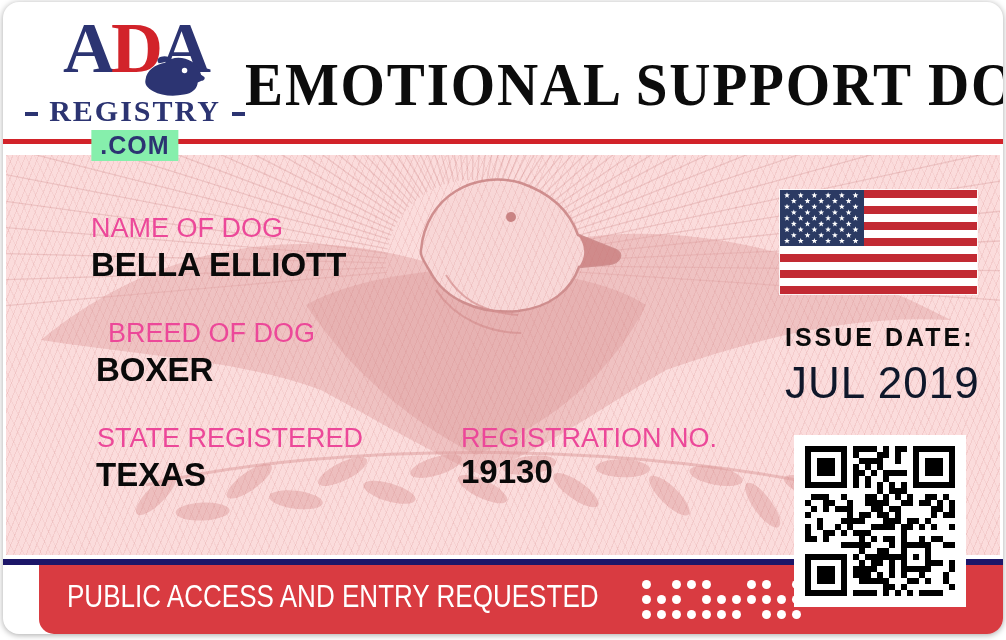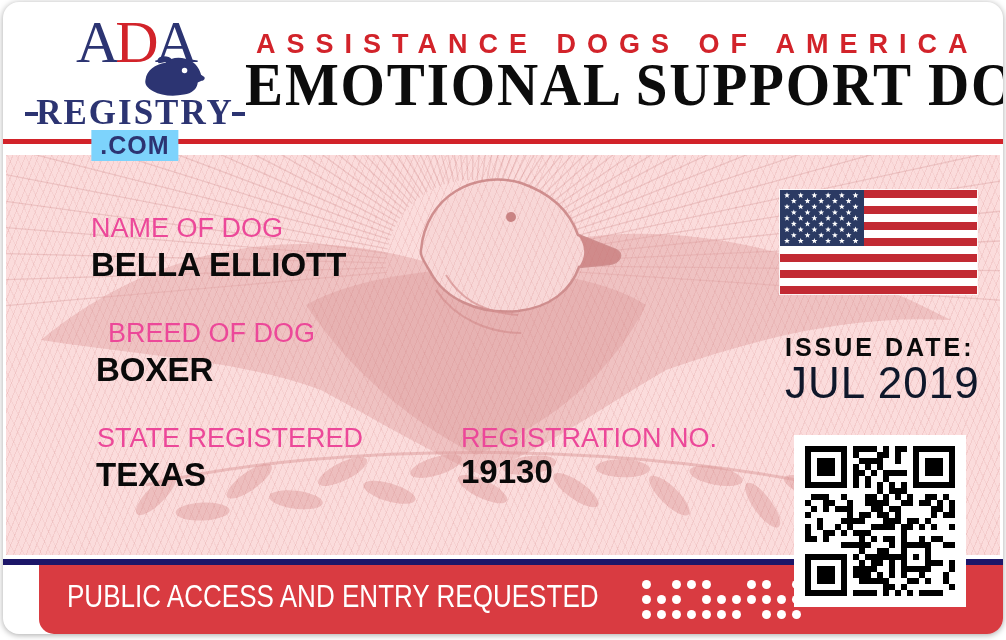--- a/index.html
+++ b/index.html
@@ -9,36 +9,36 @@
   }
   .card{
     position:absolute;left:3px;top:2px;width:1000px;height:632px;
     background:#ffffff;border-radius:16px;overflow:hidden;
     box-shadow:0 1px 6px rgba(0,0,0,.35);
   }
   
   .logo{position:absolute;left:24px;top:6px;width:216px;height:150px;}
   .logo-ada{
     position:absolute;left:0;top:4px;width:216px;text-align:center;
-    font-family:"Liberation Serif", serif;font-weight:400;font-size:60px;line-height:1;
+    font-family:"Liberation Serif", serif;font-weight:700;font-size:72px;line-height:1;
     letter-spacing:-4px;color:#2c3472;white-space:nowrap;
   }
   .logo-ada .red-d{color:#d2232a;}
   .dog-head{position:absolute;left:113px;top:44px;width:66px;height:50px;}
   .logo-registry{
     position:absolute;left:0;top:86px;width:216px;text-align:center;
-    font-family:"Liberation Serif", serif;font-weight:700;font-size:35px;line-height:1.1;
+    font-family:"Liberation Serif", serif;font-weight:700;font-size:30px;line-height:1.1;
     letter-spacing:2px;color:#2c3472;white-space:nowrap;
   }
   .reg-dash{position:absolute;top:104px;width:13px;height:4px;background:#2c3472;}
   .reg-dash.left{left:-2px;}
   .reg-dash.right{right:-2px;}
   .logo-com{
     position:absolute;left:50%;top:122px;transform:translateX(-50%);
-    font-weight:700;font-size:25px;color:#2c3472;background:#7dd3fc;
+    font-weight:700;font-size:25px;color:#2c3472;background:#86efac;
     padding:1px 9px;z-index:3;letter-spacing:1px;
   }
   .header-red-line{position:absolute;left:0;top:137px;width:100%;height:5px;background:#d2232a;z-index:1;}
   
   .org-name{
     position:absolute;left:253px;top:27px;font-weight:700;font-size:27px;
     color:#d2232a;letter-spacing:11px;white-space:nowrap;
   }
   .card-title{
     position:absolute;left:242px;top:51px;
@@ -104,21 +104,20 @@
       <circle cx="81" cy="33" r="5" fill="#ffffff"></circle>
     </svg>
     <div class="logo-registry">REGISTRY</div>
     <div class="reg-dash left"></div>
     <div class="reg-dash right"></div>
     <div class="logo-com">.COM</div>
   </div>
 
   <div class="header-red-line"></div>
 
-  <div class="org-name">ASSISTANCE DOGS OF AMERICA</div>
   <div class="card-title">EMOTIONAL SUPPORT DOG</div>
 
   <div class="body-area">
     <svg class="watermark" viewBox="0 0 994 400" preserveAspectRatio="none">
       <g id="rays">
           <line x1="380.3234506622016" y1="117.40823813355098" x2="-92.86903093137755" y2="158.80721593868884" stroke="#dca4a4" stroke-width="1.3" stroke-opacity="0.45"></line>
           <line x1="380.0419423689128" y1="112.6699145216409" x2="-94.72367380480966" y2="127.59002508375181" stroke="#dca4a4" stroke-width="1.3" stroke-opacity="0.45"></line>
           <line x1="380.02537336859945" y1="107.9232648570245" x2="-94.83283427746255" y2="96.31798023451441" stroke="#dca4a4" stroke-width="1.3" stroke-opacity="0.45"></line>
           <line x1="380.273795331219" y1="103.18309143204705" x2="-93.19617193549846" y2="65.08860237583937" stroke="#dca4a4" stroke-width="1.3" stroke-opacity="0.45"></line>
           <line x1="380.7864335599273" y1="98.46417634308422" x2="-89.81879066400847" y2="33.99927943679012" stroke="#dca4a4" stroke-width="1.3" stroke-opacity="0.45"></line>
@@ -220,21 +219,21 @@
 
   <div class="fld fld-label" style="left:105px;top:316px;">BREED OF DOG</div>
   <div class="fld fld-value" style="left:93px;top:349px;">BOXER</div>
 
   <div class="fld fld-label" style="left:88px;top:421px;margin-left:6px;">STATE REGISTERED</div>
   <div class="fld fld-value" style="left:93px;top:454px;">TEXAS</div>
 
   <div class="fld fld-label reg-block" style="top:421px;">REGISTRATION NO.</div>
   <div class="fld fld-value reg-block" style="top:451px;">19130</div>
 
-  <div class="fld issue-label" style="left:782px;top:331px;">ISSUE DATE:</div>
+  <div class="fld issue-label" style="left:782px;top:321px;">ISSUE DATE:</div>
   <div class="fld issue-value" style="left:782px;top:356px;">JUL 2019</div>
 
   <svg class="flag" viewBox="0 0 197 104">
     <g id="flag-stripes">
         <rect x="0" y="0" width="197" height="8.4" fill="#c22a33"></rect>
         <rect x="0" y="8" width="197" height="8.4" fill="#ffffff"></rect>
         <rect x="0" y="16" width="197" height="8.4" fill="#c22a33"></rect>
         <rect x="0" y="24" width="197" height="8.4" fill="#ffffff"></rect>
         <rect x="0" y="32" width="197" height="8.4" fill="#c22a33"></rect>
         <rect x="0" y="40" width="197" height="8.4" fill="#ffffff"></rect>

